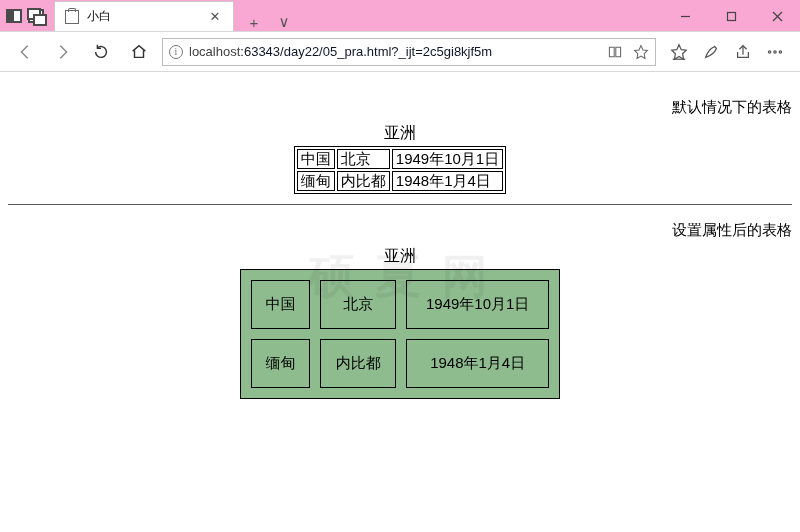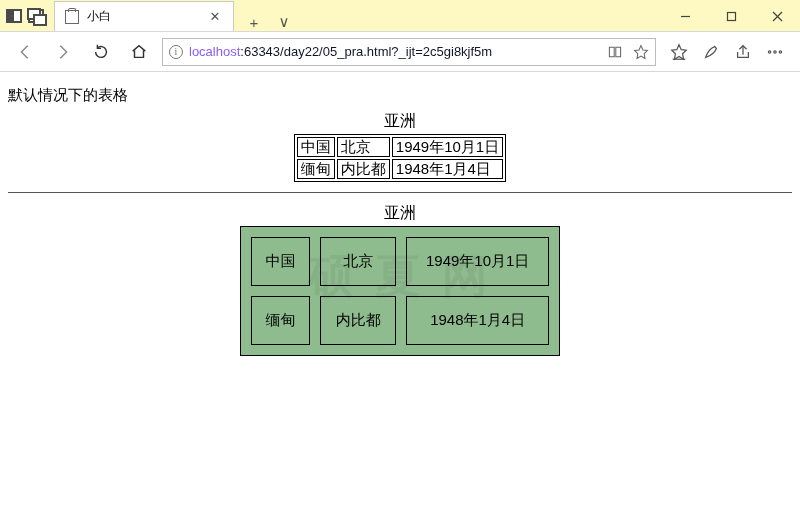--- a/index.html
+++ b/index.html
@@ -14,21 +14,21 @@
     height: 532px;
     overflow: hidden;
     position: relative;
   }
 
   
   .titlebar {
     display: flex;
     align-items: stretch;
     height: 32px;
-    background: #fef9c3;
+    background: #f9a8d4;
     border-bottom: 1px solid #d8d8d8;
   }
   .titlebar .left-cluster {
     display: flex;
     align-items: center;
     gap: 6px;
     padding: 0 6px;
   }
   .sq-icon {
     width: 16px; height: 14px;
@@ -133,39 +133,40 @@
     color:#333;
   }
   .addr-field .info{
     width:14px;height:14px;border:1px solid #777;border-radius:50%;
     display:flex;align-items:center;justify-content:center;
     font-size:10px;color:#777;font-family:Georgia,serif;
   }
   .addr-field .url{
     flex:1;font-size:13px;white-space:nowrap;overflow:hidden;
   }
-  .addr-field .url .host{color:#8b5cf6;}
+  .addr-field .url .host{color:#404040;}
   .addr-field .url .rest{color:#0f172a;}
   .addr-field .trail{
     display:flex;align-items:center;gap:10px;color:#666;
   }
   .addr-field .trail svg{width:16px;height:16px;stroke:#666;fill:none;stroke-width:1.3;}
   .right-icons{
     display:flex;align-items:center;gap:14px;color:#555;
     padding:0 6px;
   }
   .right-icons svg{width:18px;height:18px;stroke:#555;fill:none;stroke-width:1.4;}
 
   
   .page{
     padding:10px 8px;
     font-size:15px;
   }
   .section-label{
-    margin:4px 0 6px 0;
+    margin:16px 0 6px 0;
+    text-align:right;
   }
   .centered{display:flex;justify-content:center;}
   hr.rule{
     border:none;border-top:1px solid #555;margin:10px 0;
   }
   caption{font-size:16px;padding-bottom:2px;}
 
   
   table.default{
     border:1px solid #000;
@@ -325,20 +326,21 @@
         <td>缅甸</td>
         <td>内比都</td>
         <td>1948年1月4日</td>
       </tr>
     </tbody>
       </table>
   </div>
 
   <hr class="rule">
 
+  <div class="section-label">设置属性后的表格</div>
 
   <div class="centered">
     <table class="styled">
       <caption>亚洲</caption>
       <tbody>
           <tr>
         <td>中国</td>
         <td>北京</td>
         <td>1949年10月1日</td>
       </tr>

